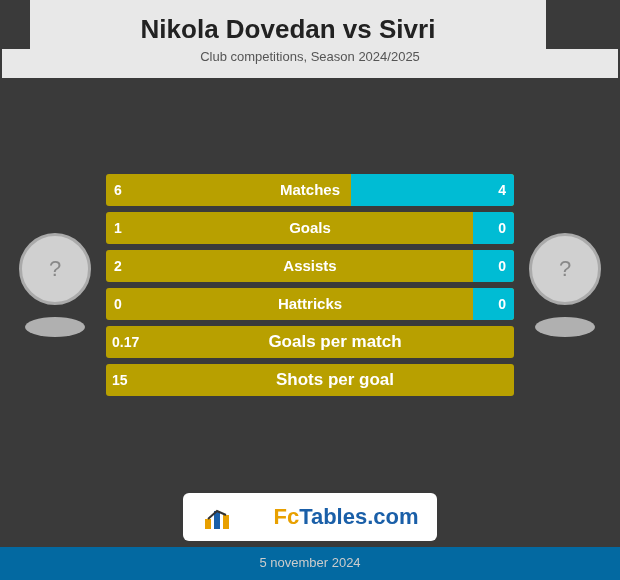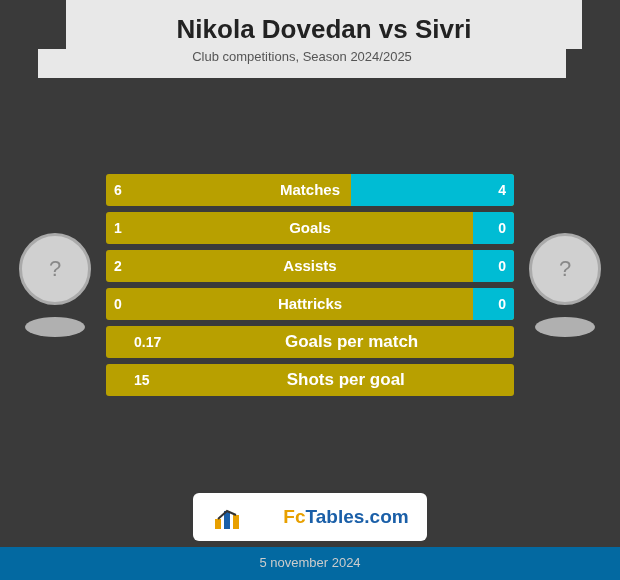--- a/index.html
+++ b/index.html
@@ -20,21 +20,21 @@
       background: #e8e8e8;
       width: 516px;
       padding: 14px 10px 4px;
       text-align: center;
       margin-left: 28px;
     }
     .subtitle {
       font-size: 13px;
       color: #555;
       background: #e8e8e8;
-      width: 528px;
+      width: 616px;
       text-align: center;
       padding-bottom: 14px;
     }
     .main-content {
       background: #3a3a3a;
       width: 620px;
       display: flex;
       align-items: center;
       justify-content: center;
       padding: 18px 10px 10px;
@@ -132,21 +132,21 @@
       background: #b8a000;
       border-radius: 3px;
       height: 32px;
       display: flex;
       align-items: center;
     }
     .single-left-val {
       color: white;
       font-weight: bold;
       font-size: 14px;
-      padding: 0 28px;
+      padding: 0 6px;
       min-width: 50px;
     }
     .single-label {
       flex: 1;
       text-align: center;
       font-weight: bold;
       font-size: 17px;
       color: white;
     }
     .logo-section {
@@ -257,19 +257,19 @@
 </div>
 
 <div class="logo-section">
   <div class="logo-box">
     <svg class="logo-icon" viewBox="0 0 32 32" xmlns="http://www.w3.org/2000/svg">
       <rect x="4" y="18" width="6" height="10" fill="#e8a000"></rect>
       <rect x="13" y="10" width="6" height="18" fill="#1a5fa8"></rect>
       <rect x="22" y="14" width="6" height="14" fill="#e8a000"></rect>
       <polyline points="7,18 16,10 25,14" fill="none" stroke="#333" stroke-width="2"></polyline>
     </svg>
-    <span style="font-size:19px;font-weight:bold;padding-left:32px;">
+    <span style="font-size:22px;font-weight:bold;padding-left:32px;">
       <span style="color:#e8a000;">Fc</span><span style="color:#1a5fa8;">Tables.com</span>
     </span>
   </div>
 </div>
 
 <div class="footer-date">5 november 2024</div>
 
 </body></html>

